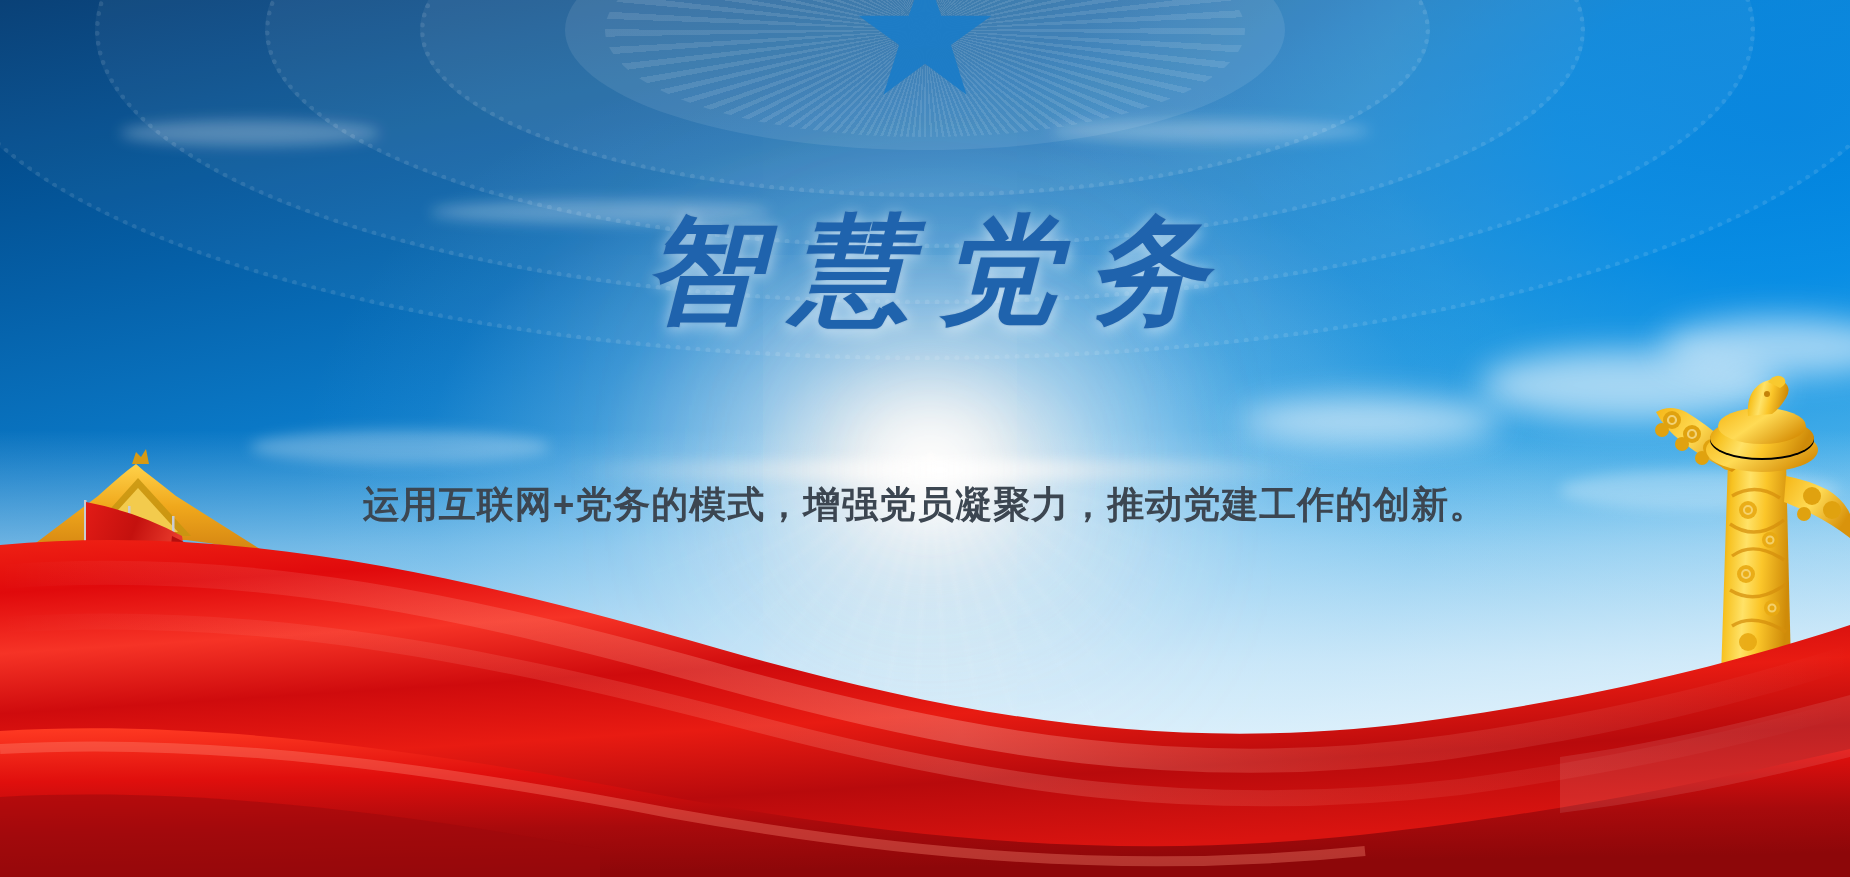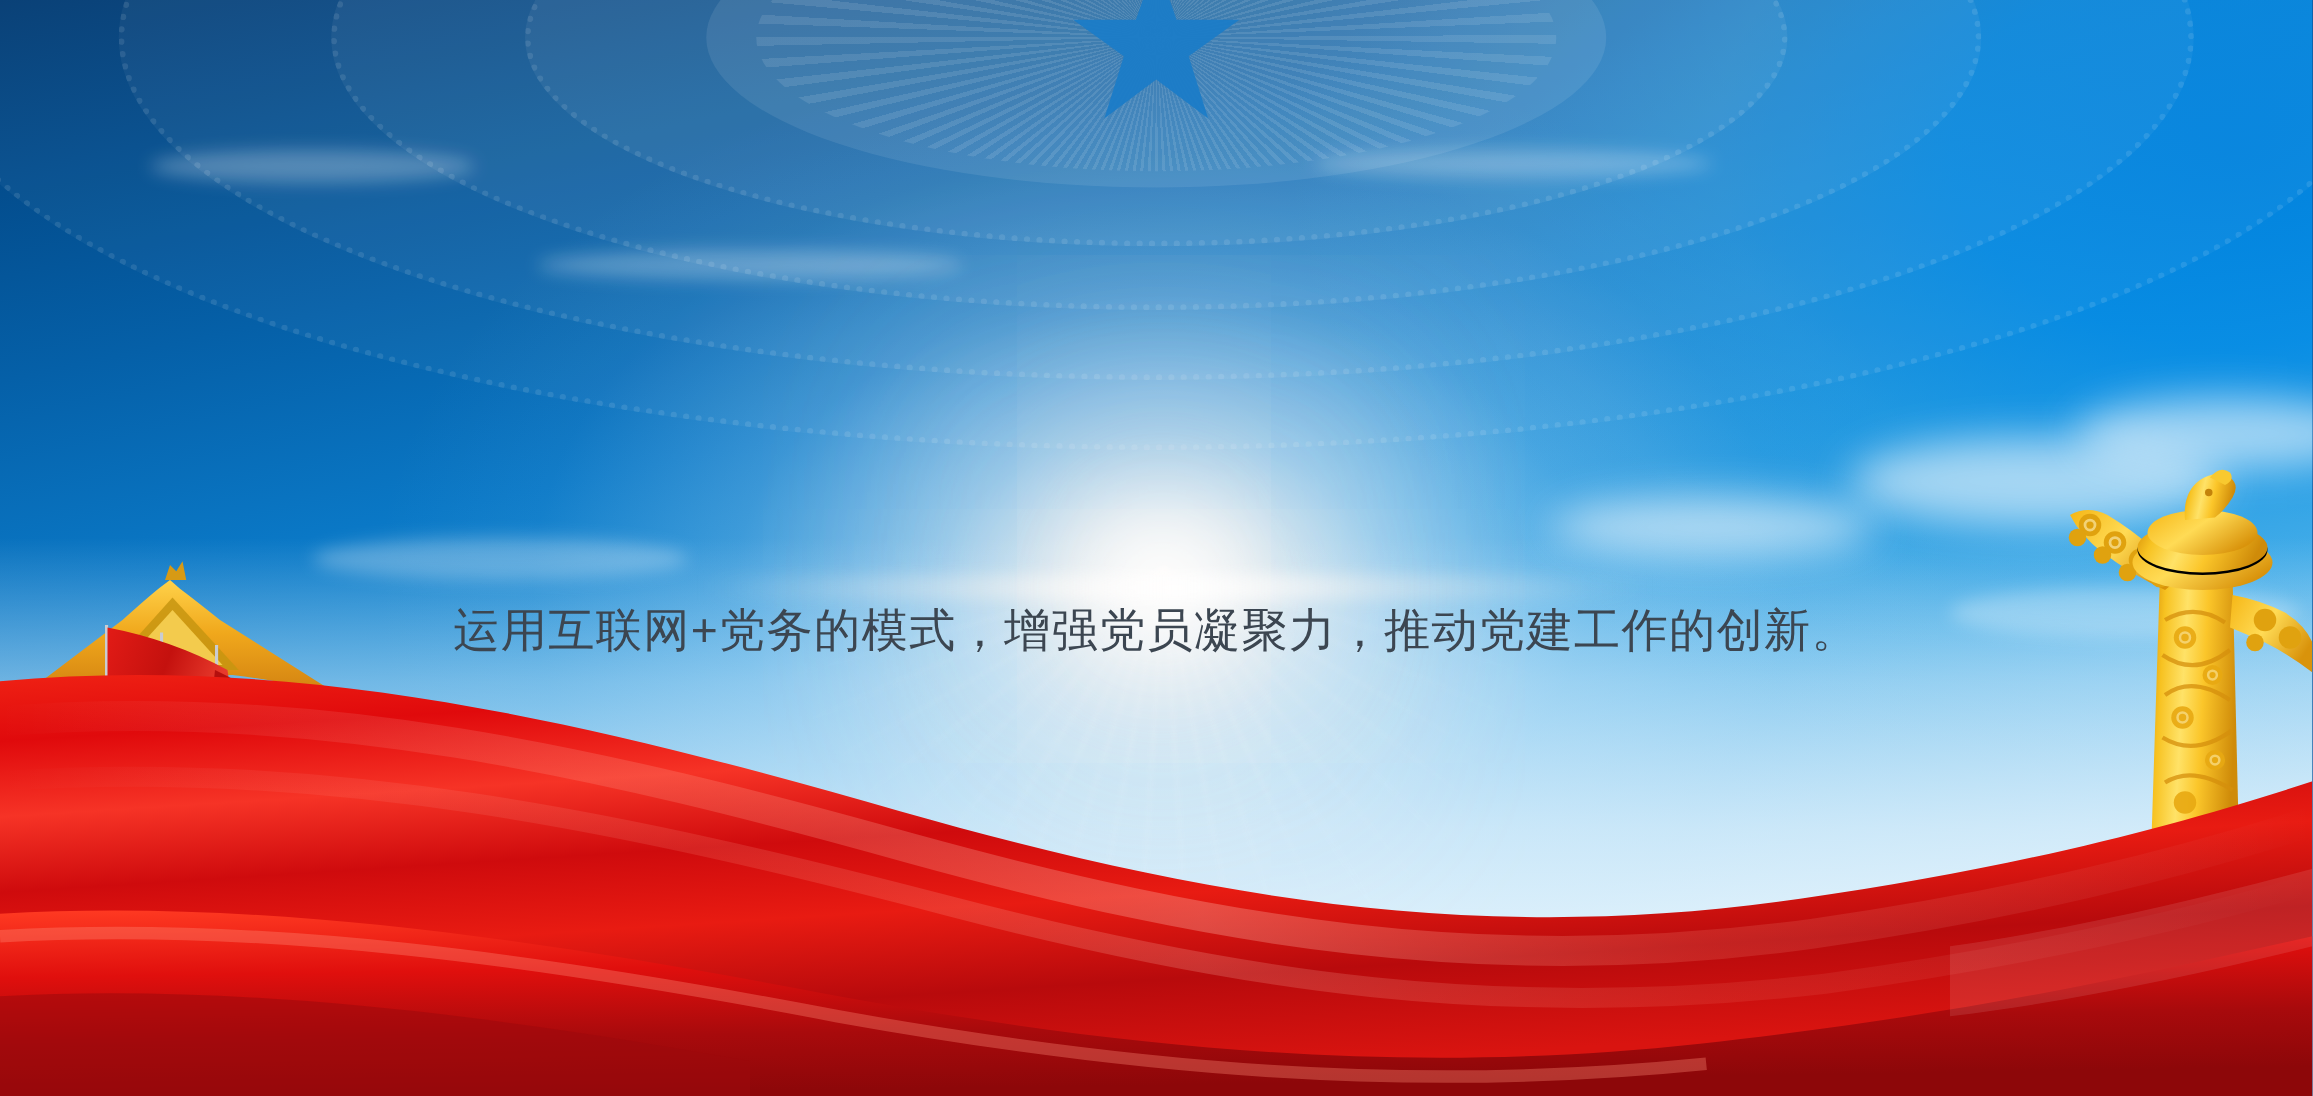--- a/index.html
+++ b/index.html
@@ -149,21 +149,21 @@
     text-shadow:0 3px 16px rgba(255,255,255,0.65), 0 0 2px rgba(28,84,150,0.5);
     white-space:nowrap;
     padding-left:30px;
   }
   .subtitle{
     position:absolute; left:0; right:0; top:480px;
     text-align:center;
     color:#3c4651;
     font-size:37px;
     letter-spacing:1px;
-    font-weight:400;
+    font-weight:700;
     white-space:nowrap;
   }
 </style>
 </head>
 <body>
 
 <div id="stage">
 
   <div class="sky-base"></div>
   <div class="sky-right"></div>
@@ -430,15 +430,16 @@
 
       <path d="M0 274 C200 262 420 292 660 338 C900 382 1120 404 1360 378 C1560 356 1700 326 1850 292 L1850 420 L0 420 Z" fill="url(#silk2)"></path>
       <path d="M0 292 C210 280 430 310 670 356 C905 398 1125 418 1365 394" fill="none" stroke="rgba(255,140,120,0.35)" stroke-width="10"></path>
 
       <path d="M0 340 C180 330 380 352 600 392 L600 420 L0 420 Z" fill="#9c0a0c" opacity="0.55"></path>
 
       <path d="M1560 300 C1660 286 1760 262 1850 238 L1850 300 C1760 322 1660 344 1560 356 Z" fill="rgba(255,255,255,0.10)"></path>
     </svg>
   </div>
 
+  <div class="title">智慧党务</div>
   <div class="subtitle">运用互联网+党务的模式，增强党员凝聚力，推动党建工作的创新。</div>
 
 </div>
 
 </body></html>

